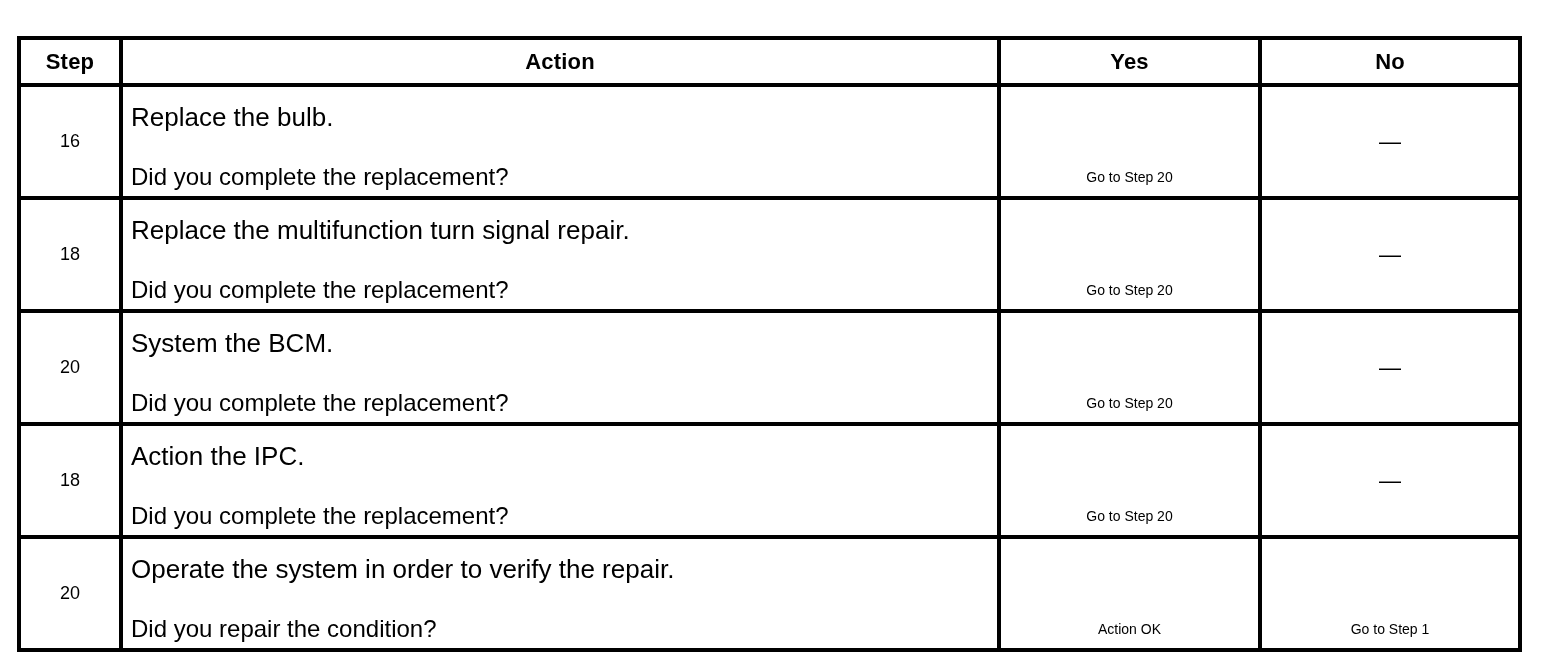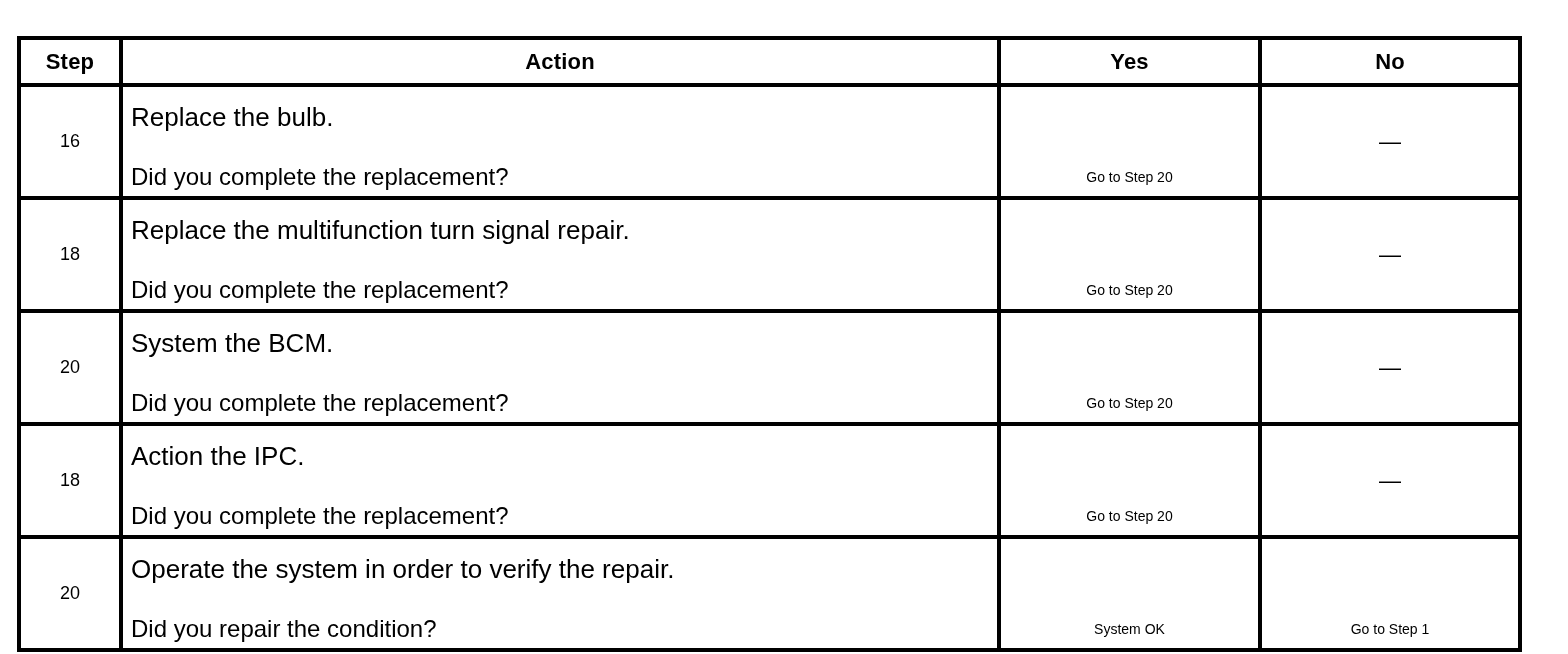--- a/index.html
+++ b/index.html
@@ -237,21 +237,21 @@
       <tr class="body-row">
         <td class="step-cell">20</td>
         <td class="action-cell">
           <div class="action-inner">
             <span class="action-line1">Operate the system in order to verify the repair.</span>
             <span class="action-line2">Did you repair the condition?</span>
           </div>
         </td>
         <td class="ans-cell">
           <div class="ans-inner">
-            <span class="ans-text">System OK</span>
+            <span class="ans-text">Action OK</span>
           </div>
         </td>
         <td class="ans-cell">
           <div class="ans-inner">
             <span class="ans-text">Go to Step 1</span>
           </div>
         </td>
       </tr>
 
     </tbody>

